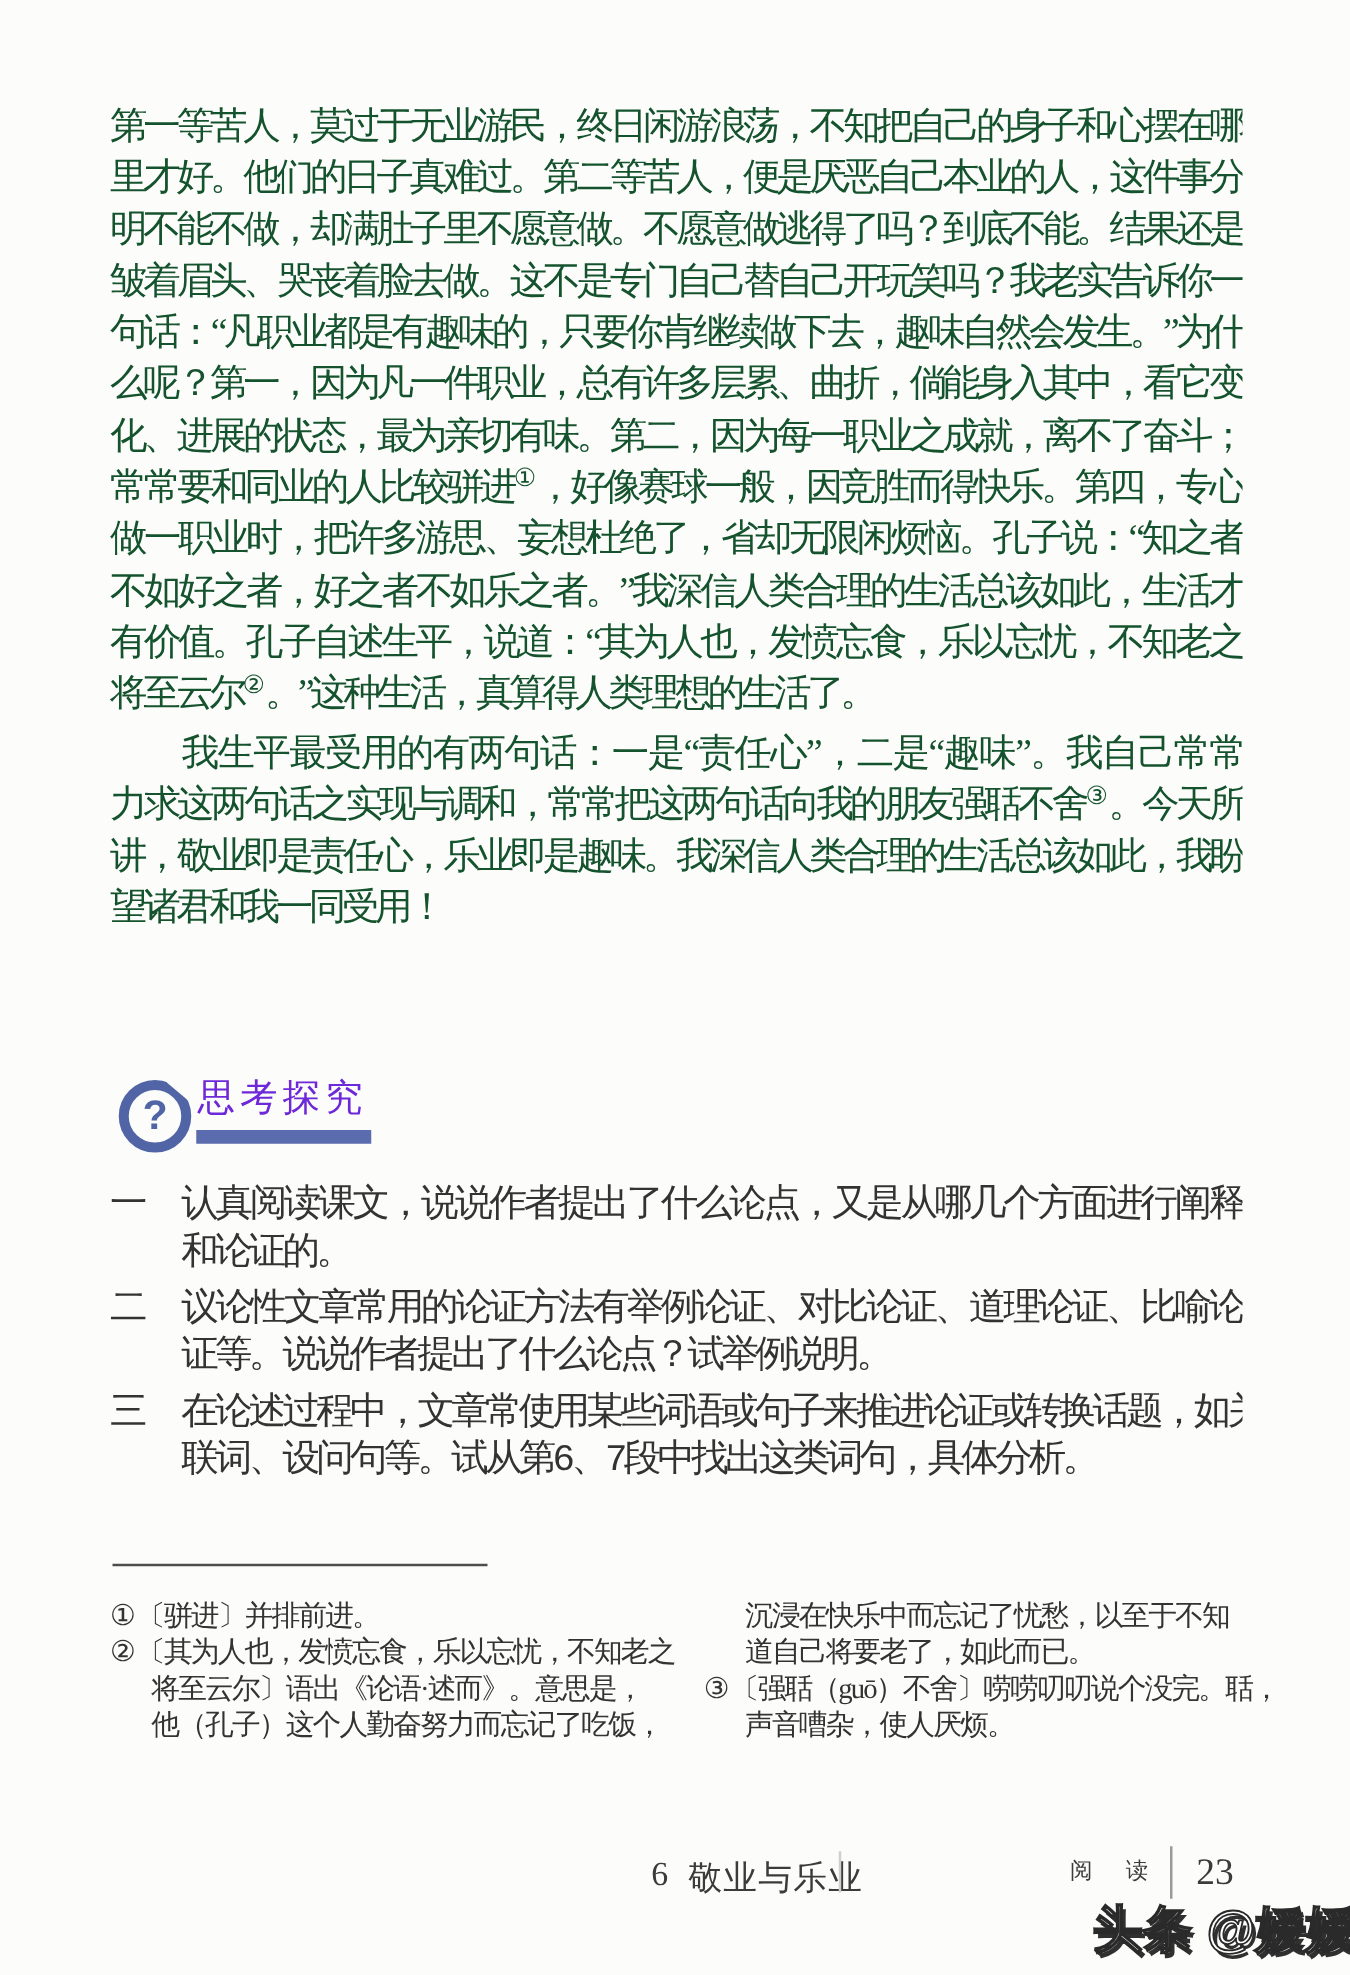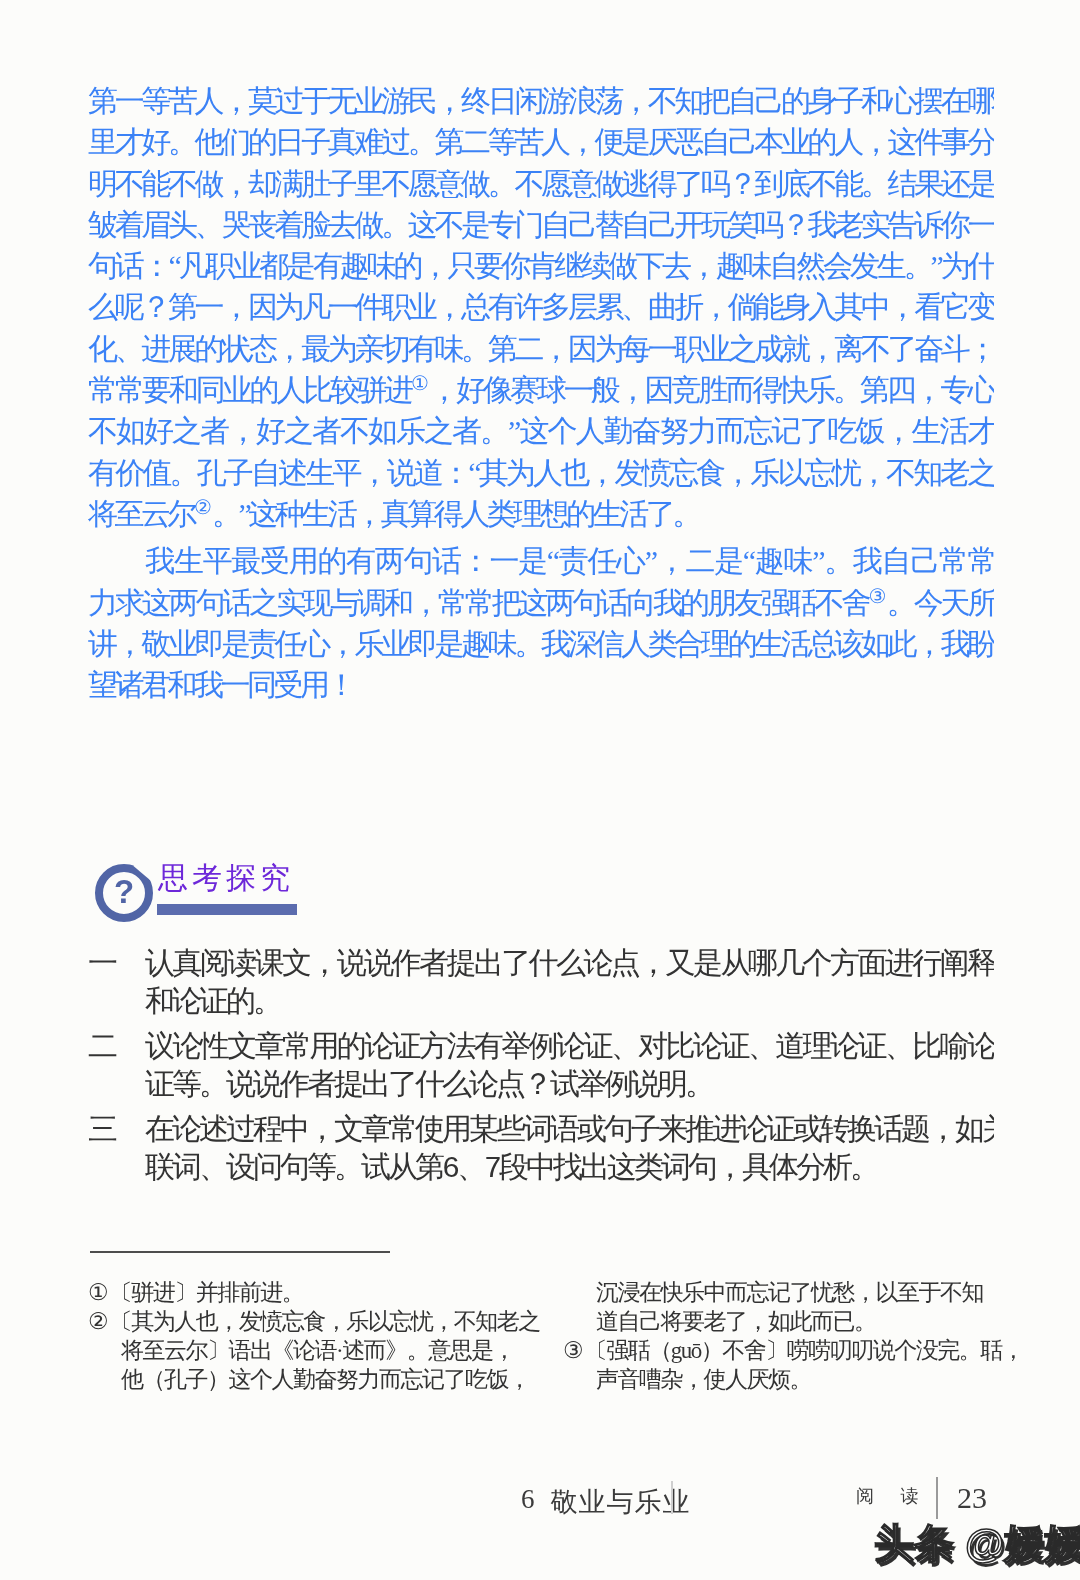--- a/index.html
+++ b/index.html
@@ -10,21 +10,21 @@
     background:#fcfcfa; color:#2d2d2d;
   }
 
   
   .textblock { position:absolute; left:88px; top:80px; width:906px; }
   .line {
     height:41.3px; line-height:41.3px;
     font-size:30px; letter-spacing:-3.5px;
     text-align:justify; text-align-last:justify; text-justify:inter-character;
     overflow:hidden; white-space:nowrap;
-    color:#3b82f6;
+    color:#14532d;
   }
   .line.short { text-align-last:left; }
   .line.p2start { margin-top:6px; }
   .line sup, .q-line sup {
     font-size:20px; letter-spacing:0; vertical-align:10px; line-height:0;
   }
   .qicon { position:absolute; left:95px; top:864px; width:58px; height:58px; }
   .qicon-ring { position:absolute; inset:0; border-radius:50%; border:8px solid #5165a6; }
   .qicon-gap {
     position:absolute; width:22px; height:16px; background:#fcfcfa;
@@ -102,21 +102,22 @@
 
   <div class="textblock">
     <div class="line">第一等苦人，莫过于无业游民，终日闲游浪荡，不知把自己的身子和心摆在哪</div>
     <div class="line">里才好。他们的日子真难过。第二等苦人，便是厌恶自己本业的人，这件事分</div>
     <div class="line">明不能不做，却满肚子里不愿意做。不愿意做逃得了吗？到底不能。结果还是</div>
     <div class="line">皱着眉头、哭丧着脸去做。这不是专门自己替自己开玩笑吗？我老实告诉你一</div>
     <div class="line">句话：“凡职业都是有趣味的，只要你肯继续做下去，趣味自然会发生。”为什</div>
     <div class="line">么呢？第一，因为凡一件职业，总有许多层累、曲折，倘能身入其中，看它变</div>
     <div class="line">化、进展的状态，最为亲切有味。第二，因为每一职业之成就，离不了奋斗；</div>
     <div class="line">常常要和同业的人比较骈进<sup>①</sup>，好像赛球一般，因竞胜而得快乐。第四，专心</div>
-    <div class="line">不如好之者，好之者不如乐之者。”这个人勤奋努力而忘记了吃饭，生活才</div>
+    <div class="line">做一职业时，把许多游思、妄想杜绝了，省却无限闲烦恼。孔子说：“知之者</div>
+    <div class="line">不如好之者，好之者不如乐之者。”我深信人类合理的生活总该如此，生活才</div>
     <div class="line">有价值。孔子自述生平，说道：“其为人也，发愤忘食，乐以忘忧，不知老之</div>
     <div class="line short">将至云尔<sup>②</sup>。”这种生活，真算得人类理想的生活了。</div>
     <div class="line p2start">　　我生平最受用的有两句话：一是“责任心”，二是“趣味”。我自己常常</div>
     <div class="line">力求这两句话之实现与调和，常常把这两句话向我的朋友强聒不舍<sup>③</sup>。今天所</div>
     <div class="line">讲，敬业即是责任心，乐业即是趣味。我深信人类合理的生活总该如此，我盼</div>
     <div class="line short">望诸君和我一同受用！</div>
   </div>
 
   <span class="qicon">
     <span class="qicon-ring"></span>

